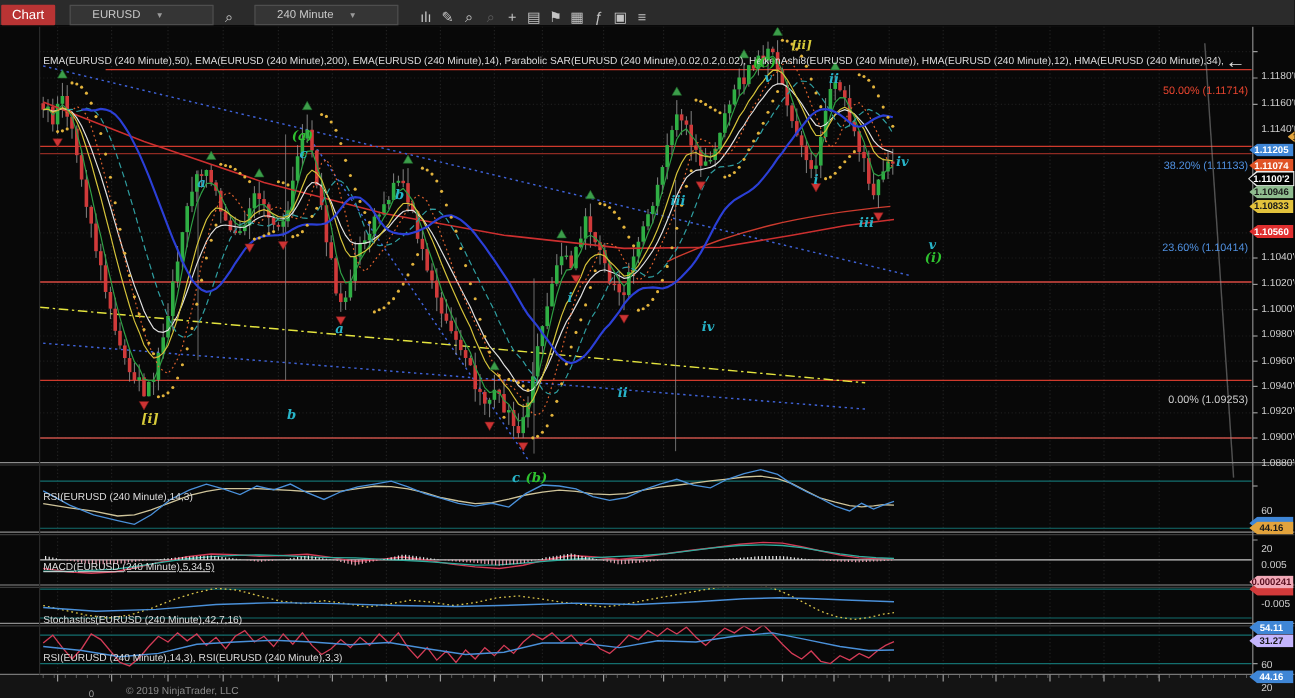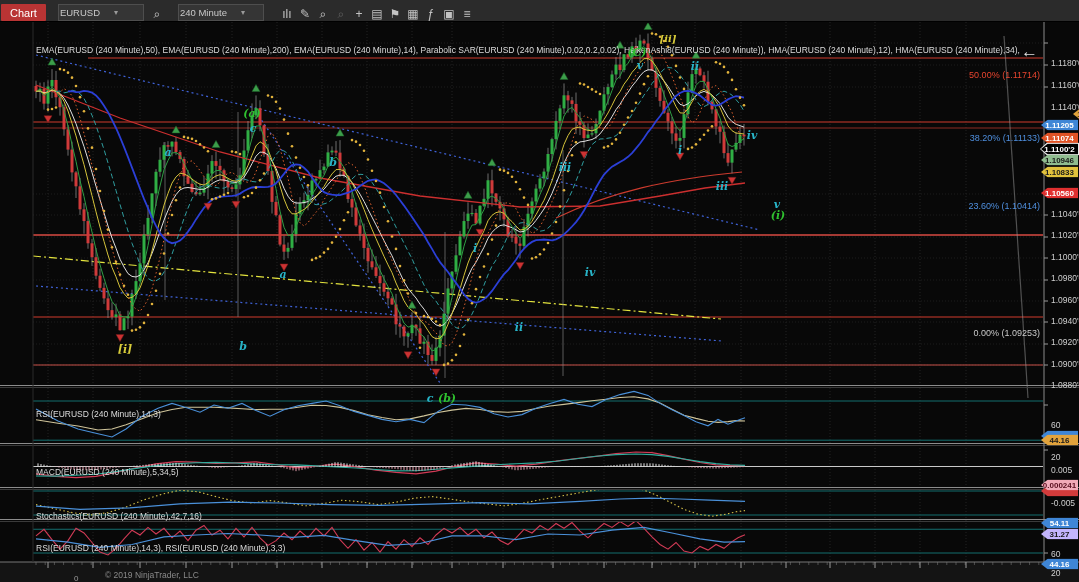--- a/index.html
+++ b/index.html
@@ -3,21 +3,21 @@
 <meta charset="utf-8">
 <style>
   html,body{margin:0;padding:0;background:#101010;}
   #app{position:relative;width:1079px;height:582px;background:#080808;overflow:hidden;
        font-family:"Liberation Sans",sans-serif;-webkit-font-smoothing:antialiased;}
   
   #toolbar{position:absolute;left:0;top:0;width:1079px;height:21px;background:#2b2b2b;
            border-bottom:1px solid #000;display:flex;align-items:flex-end;gap:4px;z-index:30;}
   .chart-tab{height:17px;margin-left:1px;padding:0 9px;background:#b93434;color:#fff;
              font-size:11px;display:flex;align-items:center;border-radius:1px;}
-  .tb-select{height:15px;margin-left:8px;padding:0 1px;background:#353535;border:1px solid #4e4e4e;
+  .tb-select{height:15px;margin-left:8px;padding:0 18px;background:#353535;border:1px solid #4e4e4e;
              color:#c9c9c9;font-size:9.5px;display:flex;align-items:center;gap:14px;min-width:82px;}
   .tb-select .chev{color:#9a9a9a;font-size:8px;}
   .tb-icon{color:#c3c3c3;font-size:12px;width:18px;text-align:center;cursor:default;}
   .tb-icon.dim{color:#5d5d5d;}
   
   #chartwrap{position:absolute;left:0;top:21px;width:1079px;height:561px;background:#080808;}
   svg{position:absolute;left:0;top:0;}
   #overlay{position:absolute;left:0;top:0;width:1079px;height:561px;pointer-events:none;}
   .abs{position:absolute;white-space:nowrap;}
   .ind-label{color:#dcdcdc;font-size:8.5px;overflow:hidden;}
@@ -1116,21 +1116,21 @@
         <line x1="741" y1="562" x2="741" y2="568" stroke="#999" stroke-width="1"></line>
         <line x1="786" y1="562" x2="786" y2="568" stroke="#999" stroke-width="1"></line>
         <line x1="830" y1="562" x2="830" y2="568" stroke="#999" stroke-width="1"></line>
         <line x1="875" y1="562" x2="875" y2="568" stroke="#999" stroke-width="1"></line>
         <line x1="920" y1="562" x2="920" y2="568" stroke="#999" stroke-width="1"></line>
         <line x1="966" y1="562" x2="966" y2="568" stroke="#999" stroke-width="1"></line>
       </svg>
     <div id="overlay">
       <div class="abs ind-label" style="left:36px;top:24px;width:985px;">EMA(EURUSD (240 Minute),50), EMA(EURUSD (240 Minute),200), EMA(EURUSD (240 Minute),14), Parabolic SAR(EURUSD (240 Minute),0.02,0.2,0.02), HeikenAshi8(EURUSD (240 Minute)), HMA(EURUSD (240 Minute),12), HMA(EURUSD (240 Minute),34), Wiseman fractal(EURUSD (240 Minute),2,8), Wiseman alligator(EURUSD (240 Minute),8,13,3,5,5,8)</div>
       <div class="abs ind-label" style="left:36px;top:388px;">RSI(EURUSD (240 Minute),14,3)</div>
-      <div class="abs ind-label" style="left:36px;top:446px;">MACD(EURUSD (240 Minute),5,34,5)</div>
+      <div class="abs ind-label" style="left:36px;top:446px;text-decoration:underline;">MACD(EURUSD (240 Minute),5,34,5)</div>
       <div class="abs ind-label" style="left:36px;top:490px;">Stochastics(EURUSD (240 Minute),42,7,16)</div>
       <div class="abs ind-label" style="left:36px;top:522px;">RSI(EURUSD (240 Minute),14,3), RSI(EURUSD (240 Minute),3,3)</div>
       <div class="abs copyright" style="left:105px;top:549px;">© 2019 NinjaTrader, LLC</div>
       <div class="abs backarrow" style="left:1021px;top:22px;pointer-events:auto;">←</div>
       <div class="abs leftbox" style="left:6px;top:531px;">58.52</div>
       <div class="abs zero" style="left:74px;top:553px;">0</div>
     <div class="abs tick" style="left: 1051px; top: 37px;">1.1180'0</div>
         <div class="abs tick" style="left: 1051px; top: 59px;">1.1160'0</div>
         <div class="abs tick" style="left: 1051px; top: 81px;">1.1140'0</div>
         <div class="abs tick" style="left: 1051px; top: 188px;">1.1040'0</div>

